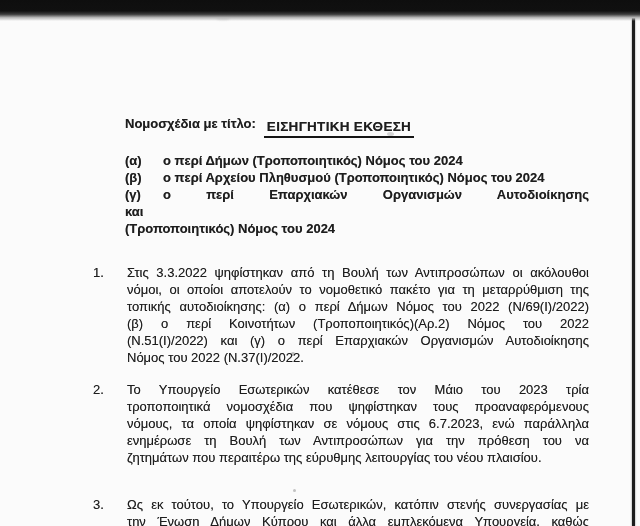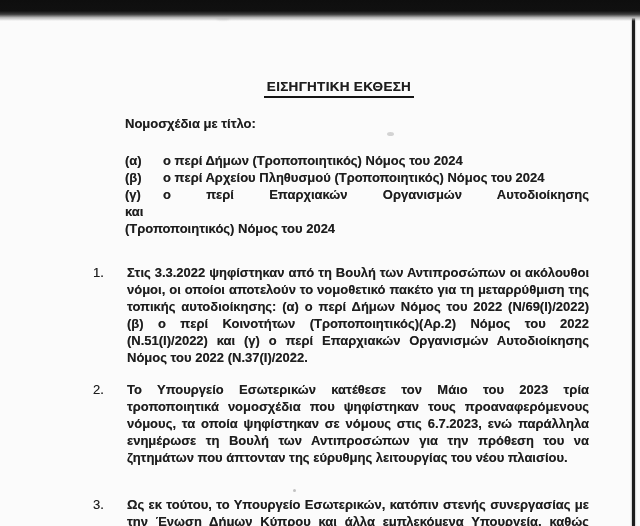--- a/index.html
+++ b/index.html
@@ -24,33 +24,33 @@
     background:#1c1c1c; box-shadow:0 0 1.5px rgba(30,30,30,.8);
     z-index:2;
   }
   .txt { text-shadow:0 0 .5px rgba(35,35,35,.55); }
 
   .ref { position:absolute; top:28px; left:88px; }
 
   .heading-wrap { position:absolute; top:78px; left:88px; width:502px; text-align:center; }
   .heading {
     display:inline-block; font-weight:bold; font-size:13.5px; letter-spacing:.3px;
-    border-bottom:2px solid #151515; padding:0 3px 1px 3px;
+    border-bottom:2px solid #151515; padding:0 3px 1px 3px;margin-top:40px;
   }
 
   .tb-intro { position:absolute; top:115px; left:125px; font-weight:bold; }
 
   .title-items { position:absolute; top:152px; left:125px; width:464px; font-weight:bold; }
   .tb-line { height:17px; white-space:nowrap; }
   .tb-line.jl { text-align:justify; text-align-last:justify; white-space:normal; }
   .tb-label { display:inline-block; width:38px; }
 
   .para { position:absolute; left:127px; width:462px; }
   .pnum { position:absolute; left:-34px; top:0; }
-  .pline { height:17px;font-weight:bold; }
+  .pline { height:17px; }
   .pline.jl { text-align:justify; text-align-last:justify; }
   .pline.ll { text-align:left; white-space:nowrap; }
 
   
   .artifact { position:absolute; border-radius:50%; pointer-events:none; }
   .a1 { top:16px; left:216px; width:14px; height:4px; background:rgba(140,140,140,.28); filter:blur(1px); }
   .a2 { top:132px; left:387px; width:7px; height:4px; background:rgba(120,120,120,.30); filter:blur(.7px); }
   .a3 { top:352px; left:291px; width:4px; height:4px; background:rgba(90,90,90,.38); filter:blur(.5px); }
   .a4 { top:489px; left:293px; width:3px; height:3px; background:rgba(90,90,90,.35); filter:blur(.5px); }
 </style>
@@ -91,21 +91,21 @@
     <div class="pline jl">(Ν.51(Ι)/2022) και (γ) ο περί Επαρχιακών Οργανισμών Αυτοδιοίκησης</div>
     <div class="pline ll">Νόμος του 2022 (Ν.37(Ι)/2022.</div>
   </div>
 
   <div class="para" style="top:381px">
     <span class="pnum">2.</span>
     <div class="pline jl">Το Υπουργείο Εσωτερικών κατέθεσε τον Μάιο του 2023 τρία</div>
     <div class="pline jl">τροποποιητικά νομοσχέδια που ψηφίστηκαν τους προαναφερόμενους</div>
     <div class="pline jl">νόμους, τα οποία ψηφίστηκαν σε νόμους στις 6.7.2023, ενώ παράλληλα</div>
     <div class="pline jl">ενημέρωσε τη Βουλή των Αντιπροσώπων για την πρόθεση του να</div>
-    <div class="pline ll">ζητημάτων που άπτονταν της εύρυθμης λειτουργίας του νέου πλαισίου.</div>
+    <div class="pline ll">ζητημάτων που περαιτέρω της εύρυθμης λειτουργίας του νέου πλαισίου.</div>
   </div>
 
   <div class="para" style="top:496px">
     <span class="pnum">3.</span>
     <div class="pline jl">Ως εκ τούτου, το Υπουργείο Εσωτερικών, κατόπιν στενής συνεργασίας με</div>
     <div class="pline jl">την Ένωση Δήμων Κύπρου και άλλα εμπλεκόμενα Υπουργεία, καθώς</div>
   </div>
 
 </div>
 

